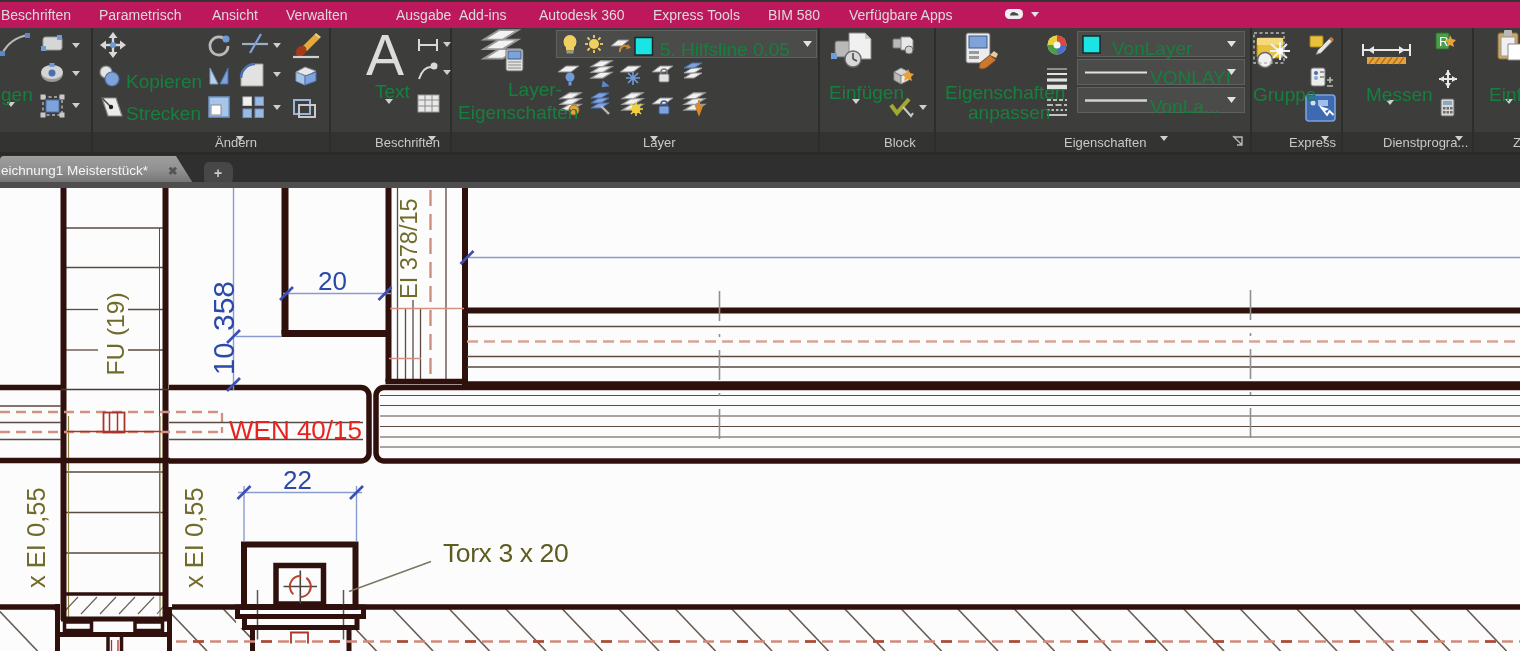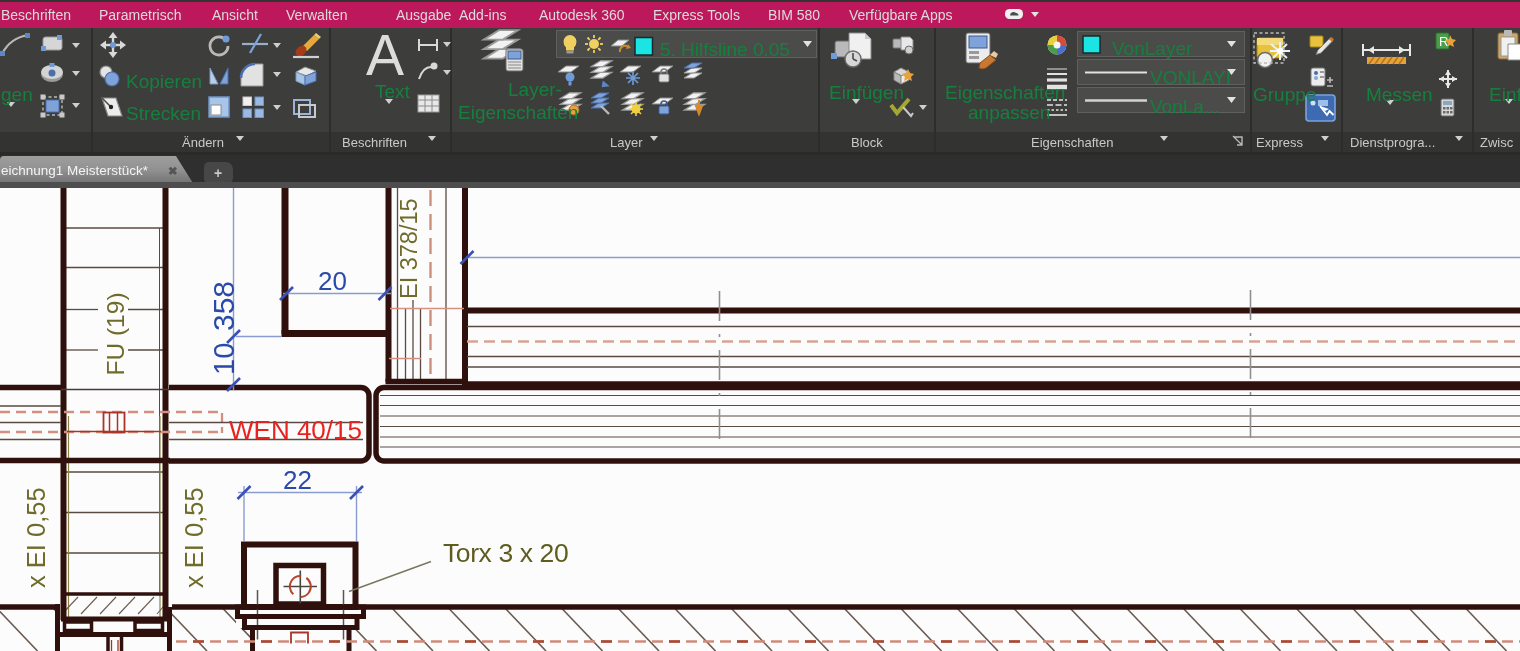--- a/index.html
+++ b/index.html
@@ -4,21 +4,21 @@
 html,body{margin:0;padding:0;width:1520px;height:651px;overflow:hidden;background:#fff;font-family:"Liberation Sans",sans-serif;}
 #blurwrap{position:absolute;left:0;top:0;width:1520px;height:651px;filter:blur(0.45px);}
 .abs{position:absolute;}
 #tabrow{left:0;top:0;width:1520px;height:28px;background:#be185d;}
 #tabrow .t{position:absolute;top:7px;font-size:14px;color:#dcdcdc;white-space:nowrap;}
 #ribbon{left:0;top:28px;width:1520px;height:104px;background:#3d3d3c;}
 #labelrow{left:0;top:132px;width:1520px;height:20px;background:#333332;}
 #ribbonedge{left:0;top:152px;width:1520px;height:3px;background:#2a2a29;}
 .sep{position:absolute;top:28px;height:124px;width:2px;background:#2d2d2c;}
 .rt{position:absolute;font-size:19px;color:#15803d;white-space:nowrap;z-index:3;}
-.lbl{position:absolute;top:135px;font-size:13px;color:#c9c9c9;white-space:nowrap;z-index:3;}
+.lbl{position:absolute;top:135px;font-size:13px;color:#c9c9c9;white-space:nowrap;z-index:3;margin-left:33px;}
 #tabstrip{left:0;top:155px;width:1520px;height:33px;background:#2f2f2f;}
 #filetab{position:absolute;left:0;top:1px;width:196px;height:32px;background:linear-gradient(#9e9e9e,#909090 45%,#757575 82%,#686868);clip-path:polygon(0 0,176px 0,196px 32px,0 32px);border-radius:4px 6px 0 0;padding-left:9px;}
 #filetab span{position:absolute;left:1px;top:7px;font-size:13.5px;color:#f4f4f4;}
 #filetab .x{position:absolute;left:168px;top:8px;color:#555;font-size:11.5px;font-weight:bold;}
 #plustab{position:absolute;left:204px;top:7px;width:29px;height:22px;background:#474747;border-radius:5px 7px 6px 5px;}
 #plustab div{position:absolute;left:10px;top:3px;color:#c9c9c9;font-size:14px;font-weight:bold;}
 #strips{left:0;top:182px;width:1520px;height:6px;background:#4e4e4e;}
 #canvas{left:0;top:188px;width:1520px;height:463px;background:#fcfcfc;}
 </style></head>
 <body>

